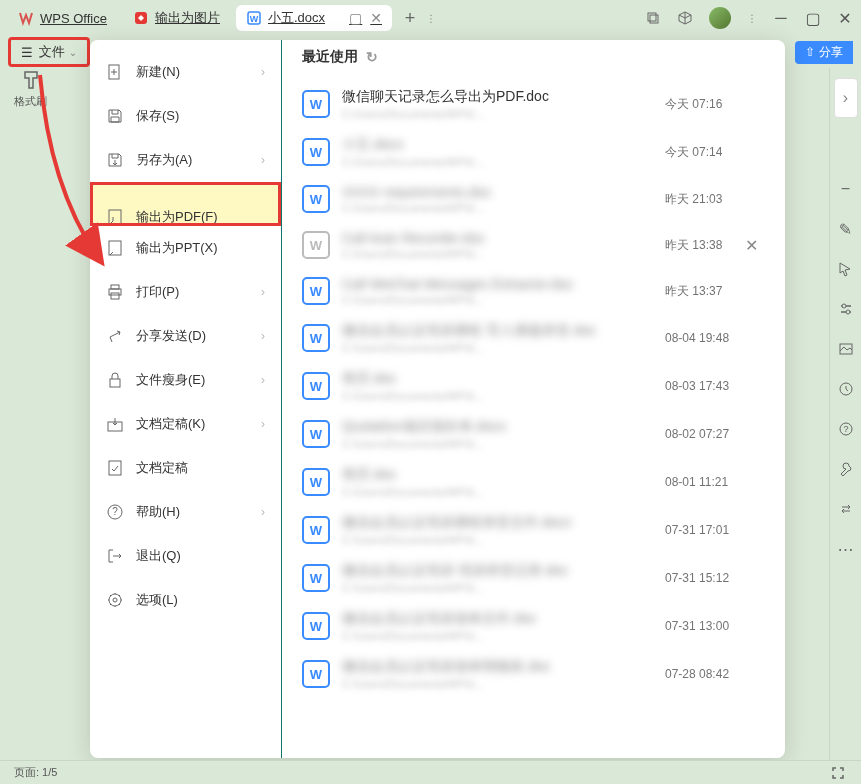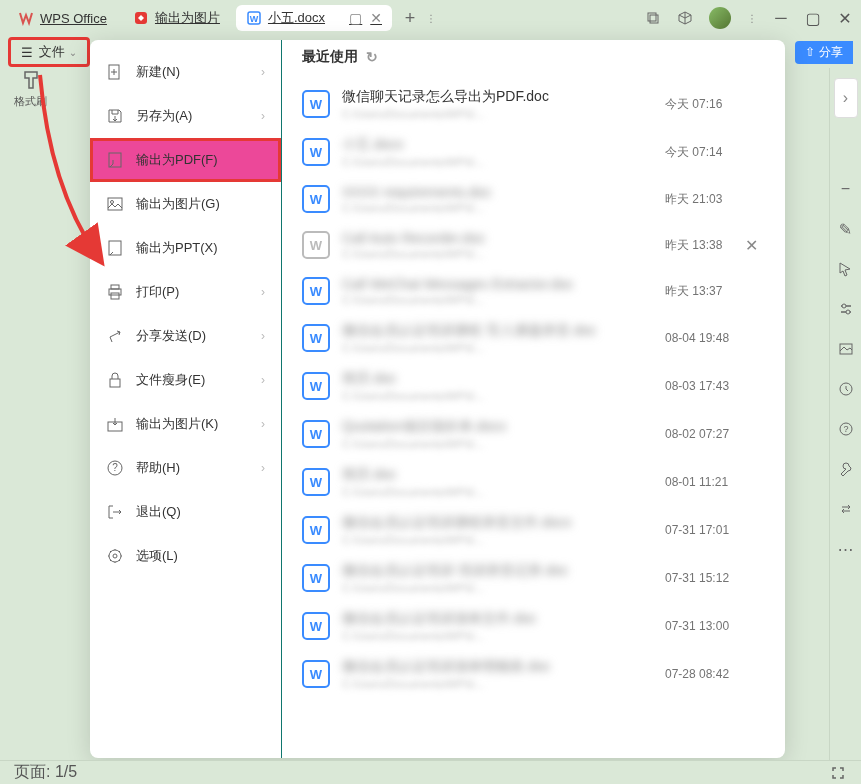--- a/index.html
+++ b/index.html
@@ -22,21 +22,21 @@
 
     .toolbar-row { height: 56px; display: flex; align-items: flex-start; padding: 0 14px; }
     .fmt-brush { display: flex; flex-direction: column; align-items: center; font-size: 11px; color: #555; }
     .fmt-brush-icon { width: 24px; height: 24px; margin-bottom: 2px; }
 
     .arrow-annot { position: absolute; left: 30px; top: 70px; width: 100px; height: 230px; pointer-events: none; z-index: 50; }
 
     .dropdown { position: absolute; left: 90px; top: 40px; width: 695px; height: 718px; background: #fff; border-radius: 8px; box-shadow: 0 4px 24px rgba(0,0,0,0.15); display: flex; z-index: 20; }
     .menu-col { width: 192px; padding: 10px 0; border-right: 1px solid #0f766e; }
     .menu-item { display: flex; align-items: center; height: 44px; padding: 0 16px; font-size: 13px; color: #333; cursor: pointer; position: relative; }
-    .menu-item.hl { outline: 3px solid #e53935; outline-offset: -3px; background: #ec4899; }
+    .menu-item.hl { outline: 3px solid #e53935; outline-offset: -3px; background: #fef9c3; align-items: flex-end; }
     .menu-icon { width: 18px; height: 18px; margin-right: 12px; color: #666; display: flex; align-items: center; justify-content: center; }
     .menu-arrow { margin-left: auto; color: #bbb; font-size: 12px; }
 
     .recent-col { flex: 1; padding: 8px 20px; overflow: hidden; }
     .recent-hdr { display: flex; align-items: center; font-size: 14px; font-weight: 600; color: #333; margin-bottom: 14px; }
     .refresh-icon { margin-left: 8px; color: #999; cursor: pointer; }
     .file-row { display: flex; align-items: center; padding: 8px 0; position: relative; }
     .file-icon { width: 28px; height: 28px; border: 2px solid #3a8bff; border-radius: 5px; display: flex; align-items: center; justify-content: center; color: #3a8bff; font-size: 13px; font-weight: bold; flex-shrink: 0; }
     .file-icon.gray { border-color: #bbb; color: #bbb; }
     .file-info { margin-left: 12px; flex: 1; min-width: 0; }
@@ -44,21 +44,21 @@
     .file-path { font-size: 11px; color: #bbb; filter: blur(3px); margin-top: 2px; }
     .file-time { font-size: 12px; color: #737373; flex-shrink: 0; width: 80px; }
     .file-close { width: 20px; color: #888; cursor: pointer; visibility: hidden; font-size: 16px; }
     .file-row:hover .file-close, .file-row.show-close .file-close { visibility: visible; }
     .blur { filter: blur(4px); color: #888; }
 
     .right-rail { position: absolute; right: 0; top: 68px; width: 32px; height: 700px; background: #dae8d7; display: flex; flex-direction: column; align-items: center; padding-top: 10px; gap: 22px; z-index: 5; border-left: 1px solid #c8d6c5; }
     .rail-expand { width: 24px; height: 40px; background: #fff; border: 1px solid #ddd; border-radius: 4px; display: flex; align-items: center; justify-content: center; color: #888; cursor: pointer; margin-bottom: 40px; }
     .rail-icon { width: 18px; height: 18px; color: #666; cursor: pointer; display: flex; align-items: center; justify-content: center; }
 
-    .statusbar { position: absolute; bottom: 0; left: 0; right: 0; height: 24px; background: #dae8d7; border-top: 1px solid #c8d6c5; display: flex; align-items: center; padding: 0 14px; font-size: 16px; color: #555; z-index: 30; }
+    .statusbar { position: absolute; bottom: 0; left: 0; right: 0; height: 24px; background: #dae8d7; border-top: 1px solid #c8d6c5; display: flex; align-items: center; padding: 0 14px; font-size: 11px; color: #555; z-index: 30; }
     .zoom-icon { margin-left: auto; display: flex; align-items: center; justify-content: center; width: 18px; height: 18px; cursor: pointer; }
 
     svg { display: block; }
   </style>
 </head>
 <body>
 
 <div class="titlebar">
   <div class="tab">
     <span class="tab-icon">
@@ -150,45 +150,43 @@
             <rect x="3" y="2" width="10" height="14" fill="none" stroke="#666"></rect>
             <path d="M8 6 v6 M5 9 h6" stroke="#666"></path>
           </svg>
         </span>
         <span>新建(N)</span>
         <span class="menu-arrow">›</span>
       </div>
       <div class="menu-item">
         <span class="menu-icon">
           <svg width="18" height="18">
+            <path d="M3 3 h10 l2 2 v10 h-12 z M6 3 v4 h6 v-4 M5 10 h8 v5 h-8 z" fill="none" stroke="#666"></path>
+          </svg>
+        </span>
+        <span>保存(S)</span>
+      </div>
+      <div class="menu-item">
+        <span class="menu-icon">
+          <svg width="18" height="18">
             <path d="M3 3 h10 l2 2 v10 h-12 z M6 3 v4 h6 v-4" fill="none" stroke="#666"></path>
             <path d="M9 9 v5 m0 0 l-2-2 m2 2 l2-2" stroke="#666" fill="none"></path>
           </svg>
         </span>
         <span>另存为(A)</span>
         <span class="menu-arrow">›</span>
       </div>
       <div class="menu-item hl">
         <span class="menu-icon">
           <svg width="18" height="18">
             <rect x="3" y="2" width="12" height="14" fill="none" stroke="#666"></rect>
             <path d="M7 13 l-3 3 M7 13 l0-4" stroke="#666" fill="none"></path>
           </svg>
         </span>
         <span>输出为PDF(F)</span>
-      </div>
-      <div class="menu-item">
-        <span class="menu-icon">
-          <svg width="18" height="18">
-            <rect x="2" y="3" width="14" height="12" fill="none" stroke="#666"></rect>
-            <circle cx="6" cy="7" r="1.5" fill="none" stroke="#666"></circle>
-            <path d="M2 13 l4-4 l3 3 l3-3 l4 4" fill="none" stroke="#666"></path>
-          </svg>
-        </span>
-        <span>输出为图片(G)</span>
       </div>
       <div class="menu-item">
         <span class="menu-icon">
           <svg width="18" height="18">
             <rect x="3" y="2" width="12" height="14" fill="none" stroke="#666"></rect>
             <path d="M7 13 l-3 3" stroke="#666"></path>
           </svg>
         </span>
         <span>输出为PPT(X)</span>
       </div>
@@ -222,22 +220,31 @@
         <span>文件瘦身(E)</span>
         <span class="menu-arrow">›</span>
       </div>
       <div class="menu-item">
         <span class="menu-icon">
           <svg width="18" height="18">
             <rect x="2" y="7" width="14" height="9" fill="none" stroke="#666"></rect>
             <path d="M9 3 v7 m0 0 l-2-2 m2 2 l2-2" stroke="#666" fill="none"></path>
           </svg>
         </span>
-        <span>输出为图片(K)</span>
-        <span class="menu-arrow">›</span>
+        <span>文档定稿(K)</span>
+        <span class="menu-arrow">›</span>
+      </div>
+      <div class="menu-item">
+        <span class="menu-icon">
+          <svg width="18" height="18">
+            <rect x="3" y="2" width="12" height="14" fill="none" stroke="#666"></rect>
+            <path d="M6 10 l2 2 l4-5" fill="none" stroke="#666"></path>
+          </svg>
+        </span>
+        <span>文档定稿</span>
       </div>
       <div class="menu-item">
         <span class="menu-icon">
           <svg width="18" height="18">
             <circle cx="9" cy="9" r="7" fill="none" stroke="#666"></circle>
             <text x="9" y="12" font-size="10" text-anchor="middle" fill="#666">?</text>
           </svg>
         </span>
         <span>帮助(H)</span>
         <span class="menu-arrow">›</span>

